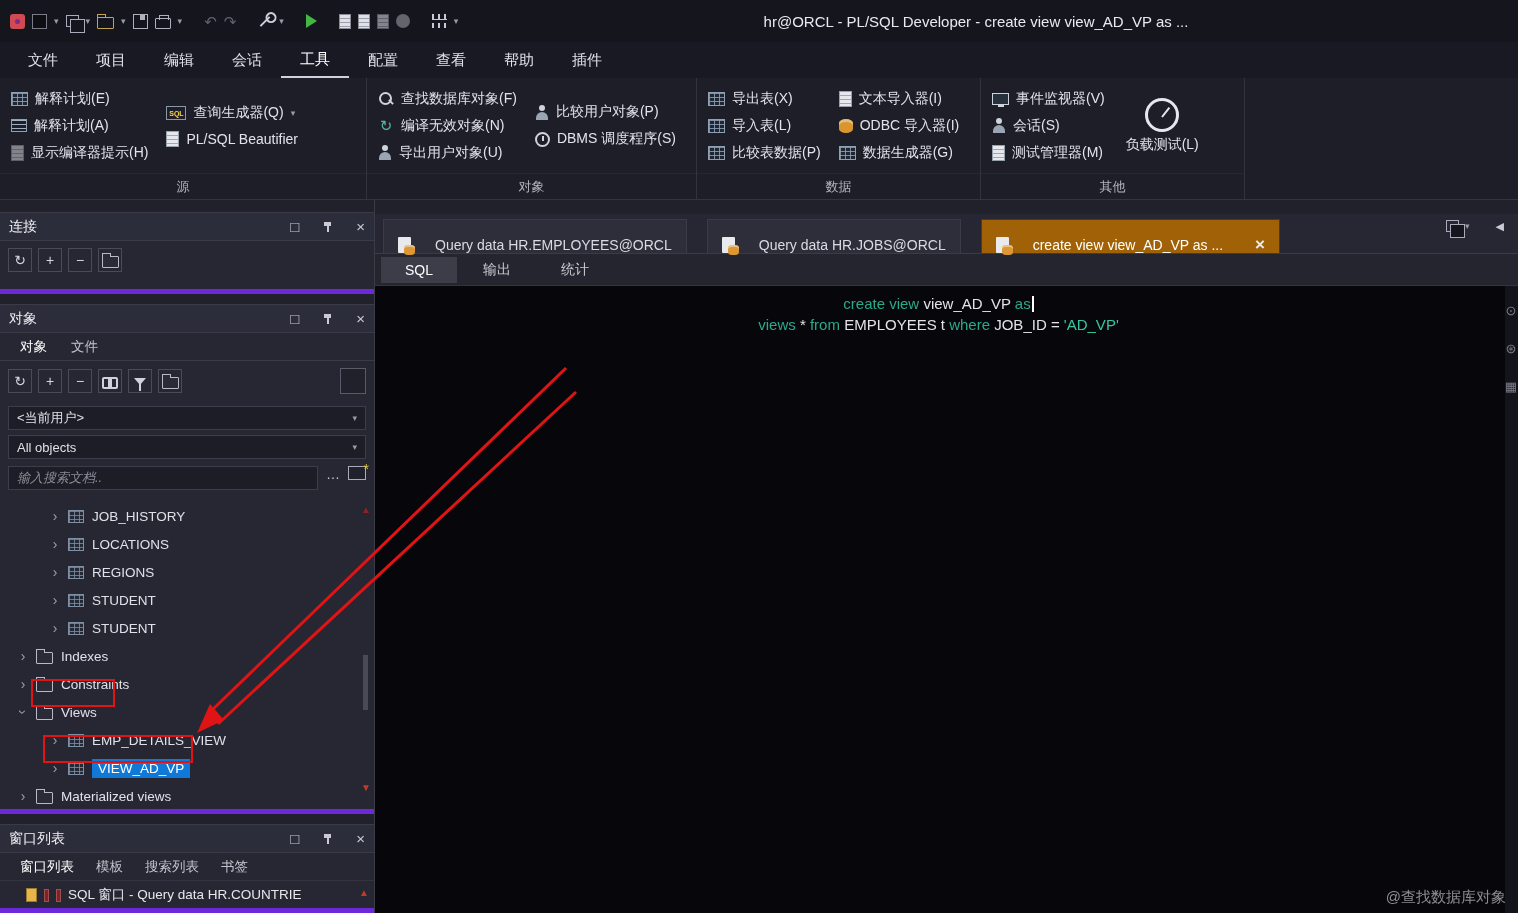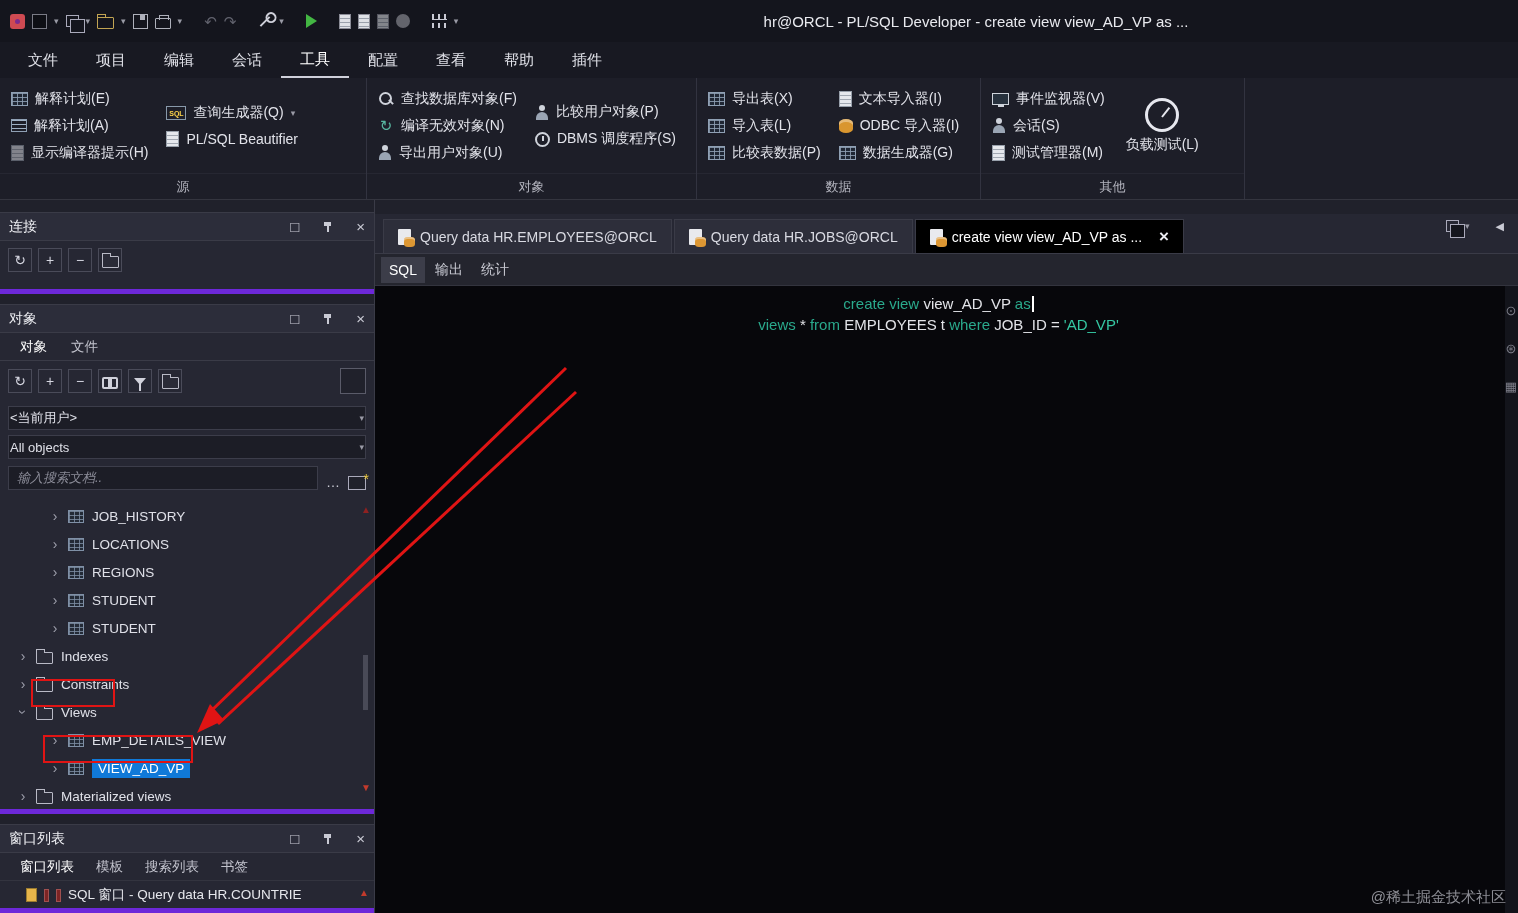--- a/index.html
+++ b/index.html
@@ -96,23 +96,23 @@
   .ico-binoc { position:relative; width:16px; height:12px; }
   .ico-binoc::before,.ico-binoc::after { content:""; position:absolute; top:2px; width:6px; height:8px; border:2px solid #d0d1db; border-radius:2px; }
   .ico-binoc::before { left:0; } .ico-binoc::after { right:0; }
   .ico-funnel { width:0; height:0; border-left:6px solid transparent; border-right:6px solid transparent; border-top:7px solid #d0d1db; position:relative; }
   .ico-funnel::after { content:""; position:absolute; left:-1px; top:-2px; width:2px; height:8px; background:#d0d1db; }
   .ico-folder { width:17px; height:12px; border:1px solid #b9bac6; border-radius:1px; position:relative; background:#2a2b37; margin-top:3px; display:inline-block; }
   .ico-folder::before { content:""; position:absolute; top:-4px; left:-1px; width:7px; height:3px; border:1px solid #b9bac6; border-bottom:none; background:#2a2b37; }
   .obj-tabs { display:flex; border-bottom:1px solid #3a3b47; padding:0 10px; height:28px; align-items:center; gap:4px; flex:none; }
   .otab { padding:3px 10px; font-size:13.5px; color:#c2c3cd; }
   .otab.active { color:#ffffff; }
-  .dd { margin:5px 8px 0; height:24px; background:#1c1d26; border:1px solid #3c3d4a; display:flex; align-items:center; padding:0 1px; font-size:13px; color:#dfe0e8; flex:none; }
+  .dd { margin:5px 8px 0; height:24px; background:#1c1d26; border:1px solid #3c3d4a; display:flex; align-items:center; padding:0 8px; font-size:13px; color:#dfe0e8; flex:none; }
   .dd .caret { margin-left:auto; }
-  .search-row { margin:7px 8px 0; display:flex; gap:6px; align-items:flex-end; flex:none; }
+  .search-row { margin:7px 8px 0; display:flex; gap:6px; align-items:flex-start; flex:none; }
   .search-input { flex:1; height:24px; background:#1c1d26; border:1px solid #3c3d4a; display:flex; align-items:center; padding:0 8px; font-size:13px; font-style:italic; color:#8b8c98; }
   .mini-ellipsis { color:#c9cad4; font-size:14px; padding:0 2px; }
   .ico-winstar { width:18px; height:14px; border:1px solid #aab; position:relative; background:#20212b; }
   .ico-winstar::after { content:"*"; position:absolute; right:-4px; top:-6px; color:#e8c53a; font-size:14px; }
   
   .tree { flex:1; overflow:hidden; position:relative; padding-top:12px; }
   .trow { height:28px; display:flex; align-items:center; font-size:13.5px; color:#dfe0e8; }
   .trow.lvl1 { padding-left:16px; }
   .trow.lvl2 { padding-left:48px; }
   .chev { width:14px; color:#9fa0ad; font-size:14px; margin-right:6px; text-align:center; display:inline-block; flex:none; }
@@ -130,29 +130,29 @@
   .wl-tabs { display:flex; padding:0 10px; height:28px; align-items:center; gap:2px; border-bottom:1px solid #33343f; flex:none; }
   .wtab { padding:3px 10px; font-size:13.5px; color:#c2c3cd; }
   .wtab.active { color:#fff; }
   .wl-row { display:flex; align-items:center; gap:7px; padding:4px 26px; font-size:13.5px; color:#e6e7ec; margin-top:auto; }
   .ico-wpage { width:11px; height:14px; background:#e7b54a; border:1px solid #9a7b2f; flex:none; }
   .ico-redbar { width:5px; height:13px; background:#7e2424; border:1px solid #a05050; flex:none; }
   .wl-scroll-up { position:absolute; right:5px; top:62px; color:#c23a2c; font-size:10px; }
   
   .main { flex:1; display:flex; flex-direction:column; background:#20212b; padding-top:14px; min-width:0; }
   .tabbar { height:40px; background:#262733; display:flex; align-items:flex-end; padding:0 8px; position:relative; border-bottom:1px solid #3a3b47; flex:none; }
-  .dtab { height:34px; display:flex; align-items:center; gap:9px; padding:0 14px; font-size:14px; color:#d9dae2; background:#2d2e3a; border:1px solid #3a3b47; border-bottom:none; margin-right:2px; white-space:nowrap; }
-  .dtab.active { background:#000000; color:#fff; }
+  .dtab { height:34px; display:flex; align-items:flex-end; gap:24px; padding:0 14px; font-size:14px; color:#d9dae2; background:#2d2e3a; border:1px solid #3a3b47; border-bottom:none; margin-right:20px; white-space:nowrap; }
+  .dtab.active { background:#a16207; color:#fff; }
   .ico-doc { width:13px; height:16px; background:#e9eaee; position:relative; border-radius:1px; flex:none; }
   .ico-doc::after { content:""; position:absolute; right:-4px; bottom:-2px; width:11px; height:10px; background:#dd9733; border-radius:4px/3px; box-shadow:inset 0 2px 0 rgba(255,255,255,.4); }
   .tab-close { font-size:17px; color:#ecedf2; margin-left:8px; font-weight:bold; line-height:1; }
   .tabbar-right { position:absolute; right:14px; top:6px; display:flex; gap:26px; align-items:center; color:#b9bac4; }
   .tr-group { display:flex; align-items:center; gap:6px; }
   .subtabs { height:32px; background:#24252e; display:flex; align-items:center; padding:0 6px; gap:2px; border-bottom:1px solid #33343e; flex:none; }
-  .stab { padding:5px 8px; font-size:14px; color:#c9cad3; }
+  .stab { padding:5px 24px; font-size:14px; color:#c9cad3; }
   .stab.active { background:#3c3d49; color:#fff; }
   .editor { flex:1; position:relative; background:#07070b; font-family:Liberation Sans, sans-serif; font-size:15px; line-height:21px; padding:7px 20px 0 4px; color:#dcdde3;text-align:center; }
   .kw  { color:#2aa98c; }
   .idn { color:#e2e3e8; }
   .str { color:#35c7a2; }
   .cursor { display:inline-block; width:2px; height:16px; background:#ffffff; vertical-align:text-bottom; margin-left:1px; }
   .editor-scroll { position:absolute; right:0; top:0; bottom:0; width:13px; background:#13141b; }
   .editor-right { position:absolute; right:1px; top:14px; display:flex; flex-direction:column; gap:17px; color:#7e7f8a; font-size:13px; align-items:center; }
   
   .annotations { position:absolute; left:0; top:0; width:1518px; height:913px; pointer-events:none; z-index:50; }
@@ -545,13 +545,13 @@
 </div>
 
 <svg class="annotations" viewBox="0 0 1518 913" xmlns="http://www.w3.org/2000/svg">
   <rect x="32" y="680" width="82" height="26" fill="none" stroke="#e01414" stroke-width="2"></rect>
   <rect x="44" y="736" width="148" height="26" fill="none" stroke="#e01414" stroke-width="2"></rect>
   <line x1="566" y1="368" x2="210" y2="712" stroke="#e01414" stroke-width="3"></line>
   <line x1="576" y1="392" x2="218" y2="724" stroke="#e01414" stroke-width="3"></line>
   <polygon points="197,733 224,720 210,704" fill="#e01414"></polygon>
 </svg>
 
-<div class="watermark">@稀土掘金技术社区</div>
+<div class="watermark">@查找数据库对象</div>
 
 </body></html>

